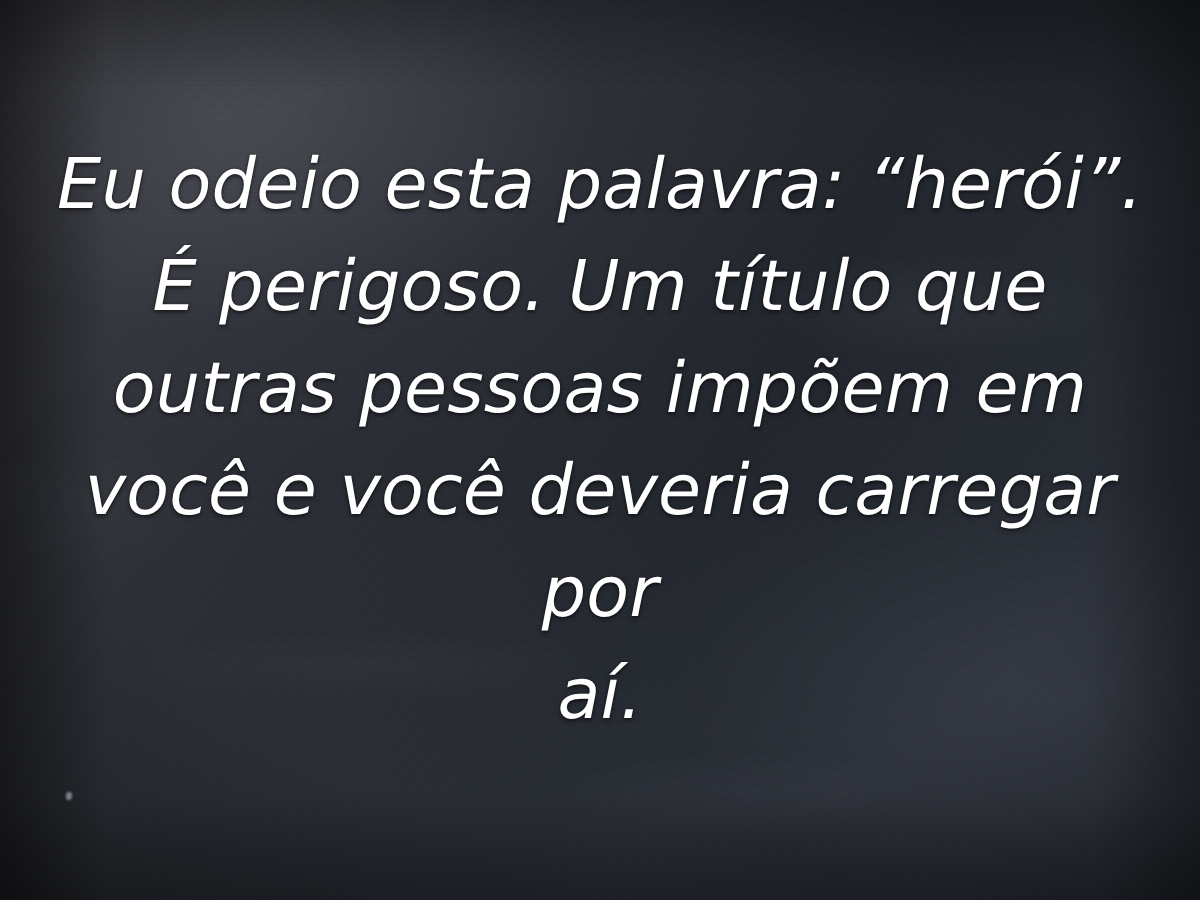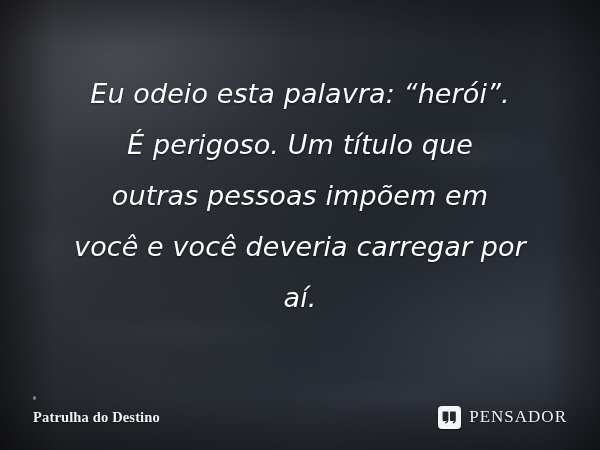--- a/index.html
+++ b/index.html
@@ -77,21 +77,21 @@
     position: absolute;
     left: 0;
     right: 0;
     top: 68px;
     padding: 0 18px;
     text-align: center;
     color: #ffffff;
     font-family: "DejaVu Sans", sans-serif;
     font-style: italic;
     font-weight: 400;
-    font-size: 27px;
+    font-size: 35px;
     line-height: 51px;
     letter-spacing: 0.1px;
     text-shadow:
       0 1px 2px rgba(0,0,0,0.55),
       0 0 1px rgba(0,0,0,0.45);
     white-space: pre-wrap;
   }
 
   
   .footer {
@@ -152,29 +152,14 @@
   <div class="bg-smudge"></div>
   <div class="bg-vignette"></div>
   <div class="chalk-fleck"></div>
 
   <div class="quote">Eu odeio esta palavra: “herói”.
 É perigoso. Um título que
 outras pessoas impõem em
 você e você deveria carregar por
 aí.</div>
 
-  <div class="footer">
-
-    <div class="author">Patrulha do Destino</div>
-
-    <div class="brand">
-      <span class="brand-mark">
-        <svg width="15" height="13" viewBox="0 0 15 13" aria-hidden="true">
-          <path d="M1.2 0.6 h4.6 a0.6 0.6 0 0 1 0.6 0.6 v8.0 a3.6 3.6 0 0 1 -2.3 3.4 a0.55 0.55 0 0 1 -0.75 -0.52 v-0.5 a0.6 0.6 0 0 1 0.42 -0.57 a1.6 1.6 0 0 0 1.05 -1.1 h-3.62 a0.6 0.6 0 0 1 -0.6 -0.6 v-8.11 a0.6 0.6 0 0 1 0.6 -0.6 z" fill="#24272c"></path>
-          <path d="M8.6 0.6 h4.6 a0.6 0.6 0 0 1 0.6 0.6 v8.0 a3.6 3.6 0 0 1 -2.3 3.4 a0.55 0.55 0 0 1 -0.75 -0.52 v-0.5 a0.6 0.6 0 0 1 0.42 -0.57 a1.6 1.6 0 0 0 1.05 -1.1 h-3.62 a0.6 0.6 0 0 1 -0.6 -0.6 v-8.11 a0.6 0.6 0 0 1 0.6 -0.6 z" fill="#24272c"></path>
-        </svg>
-      </span>
-      <span class="brand-name">PENSADOR</span>
-    </div>
-
-  </div>
 
 </div>
 
 </body></html>

